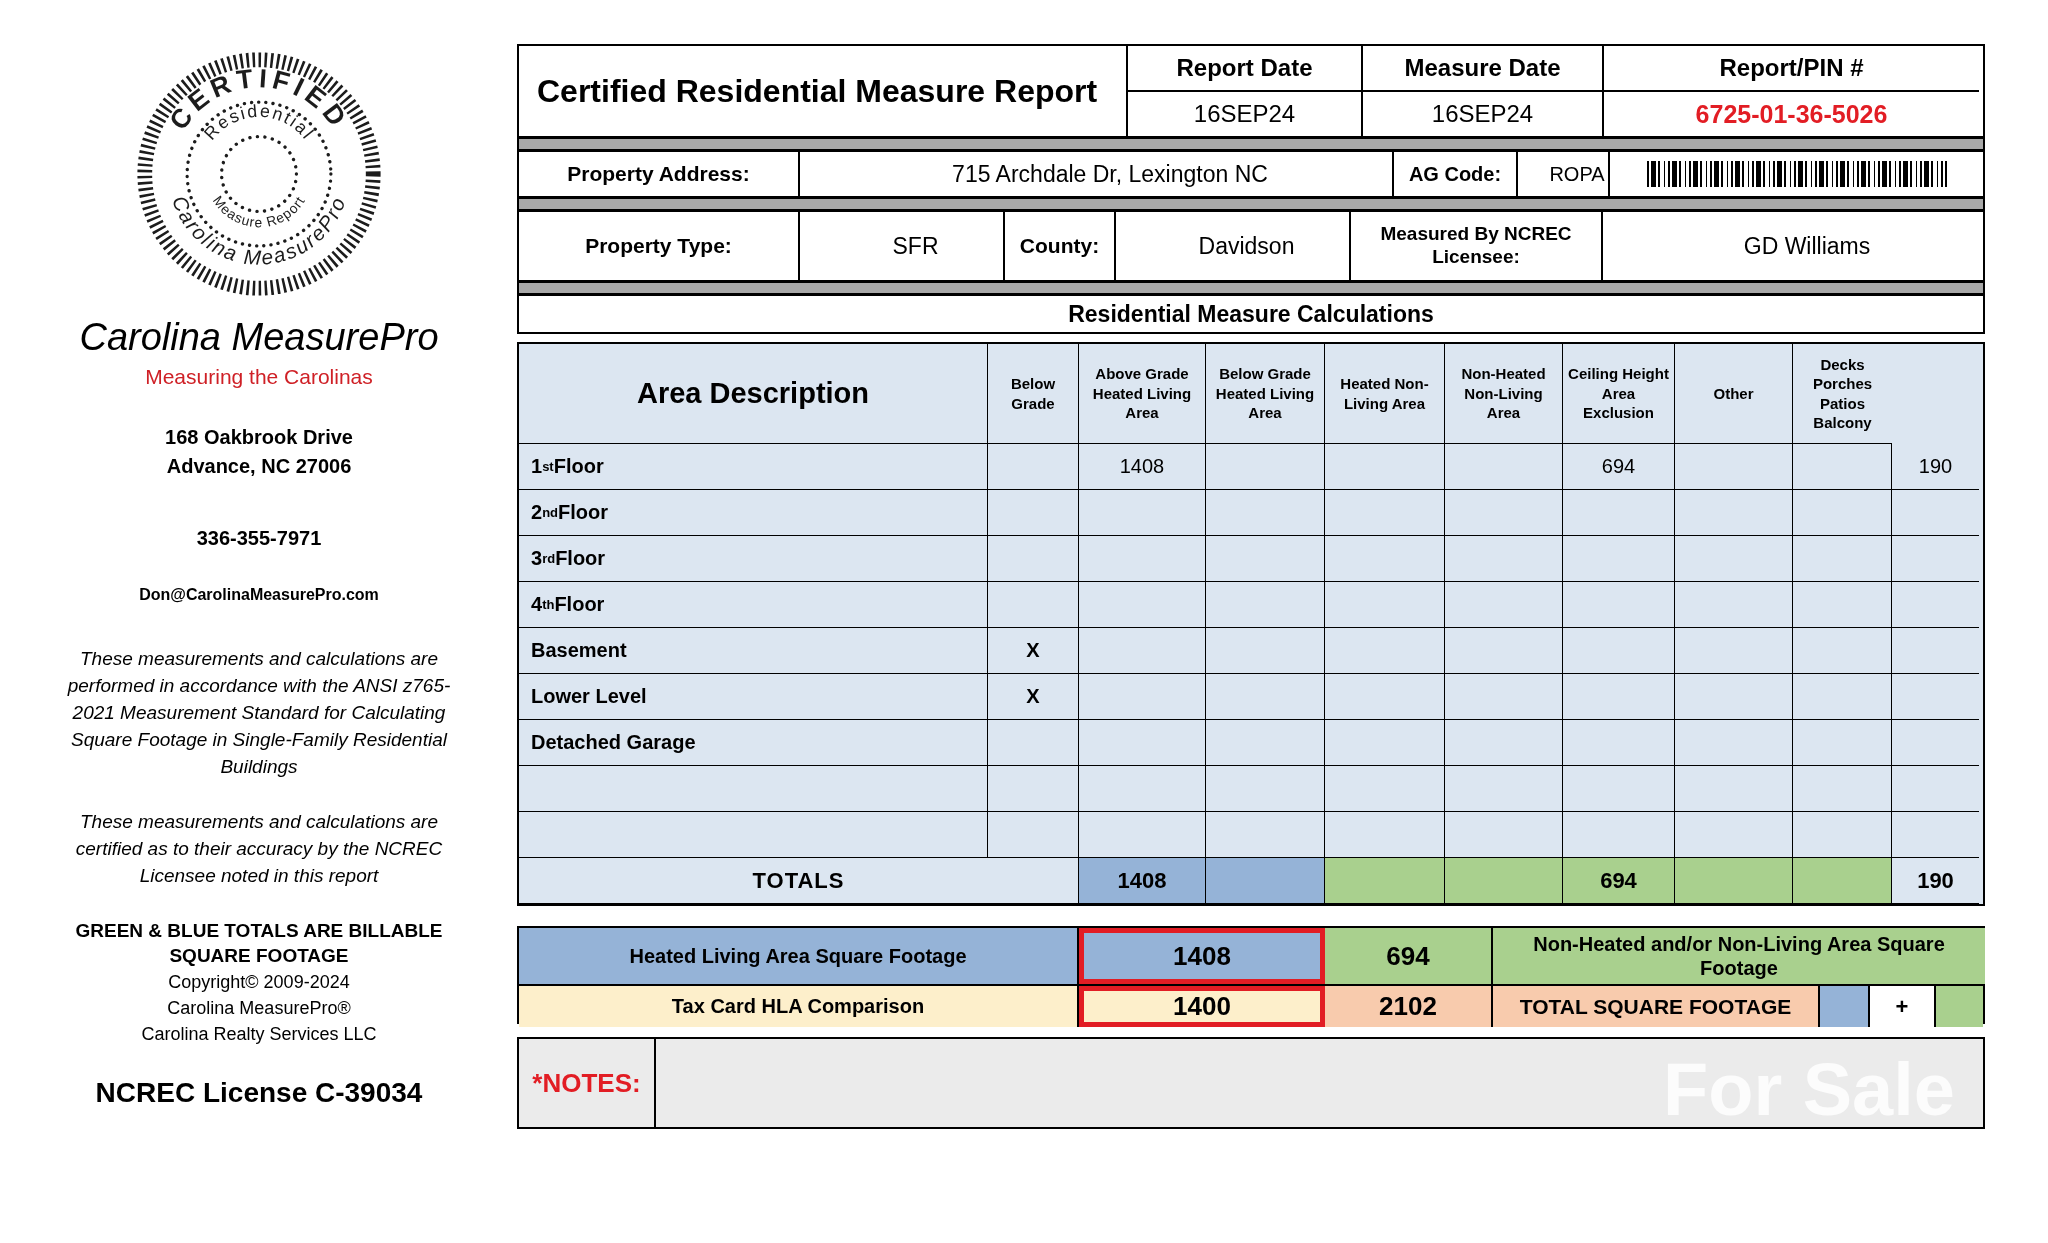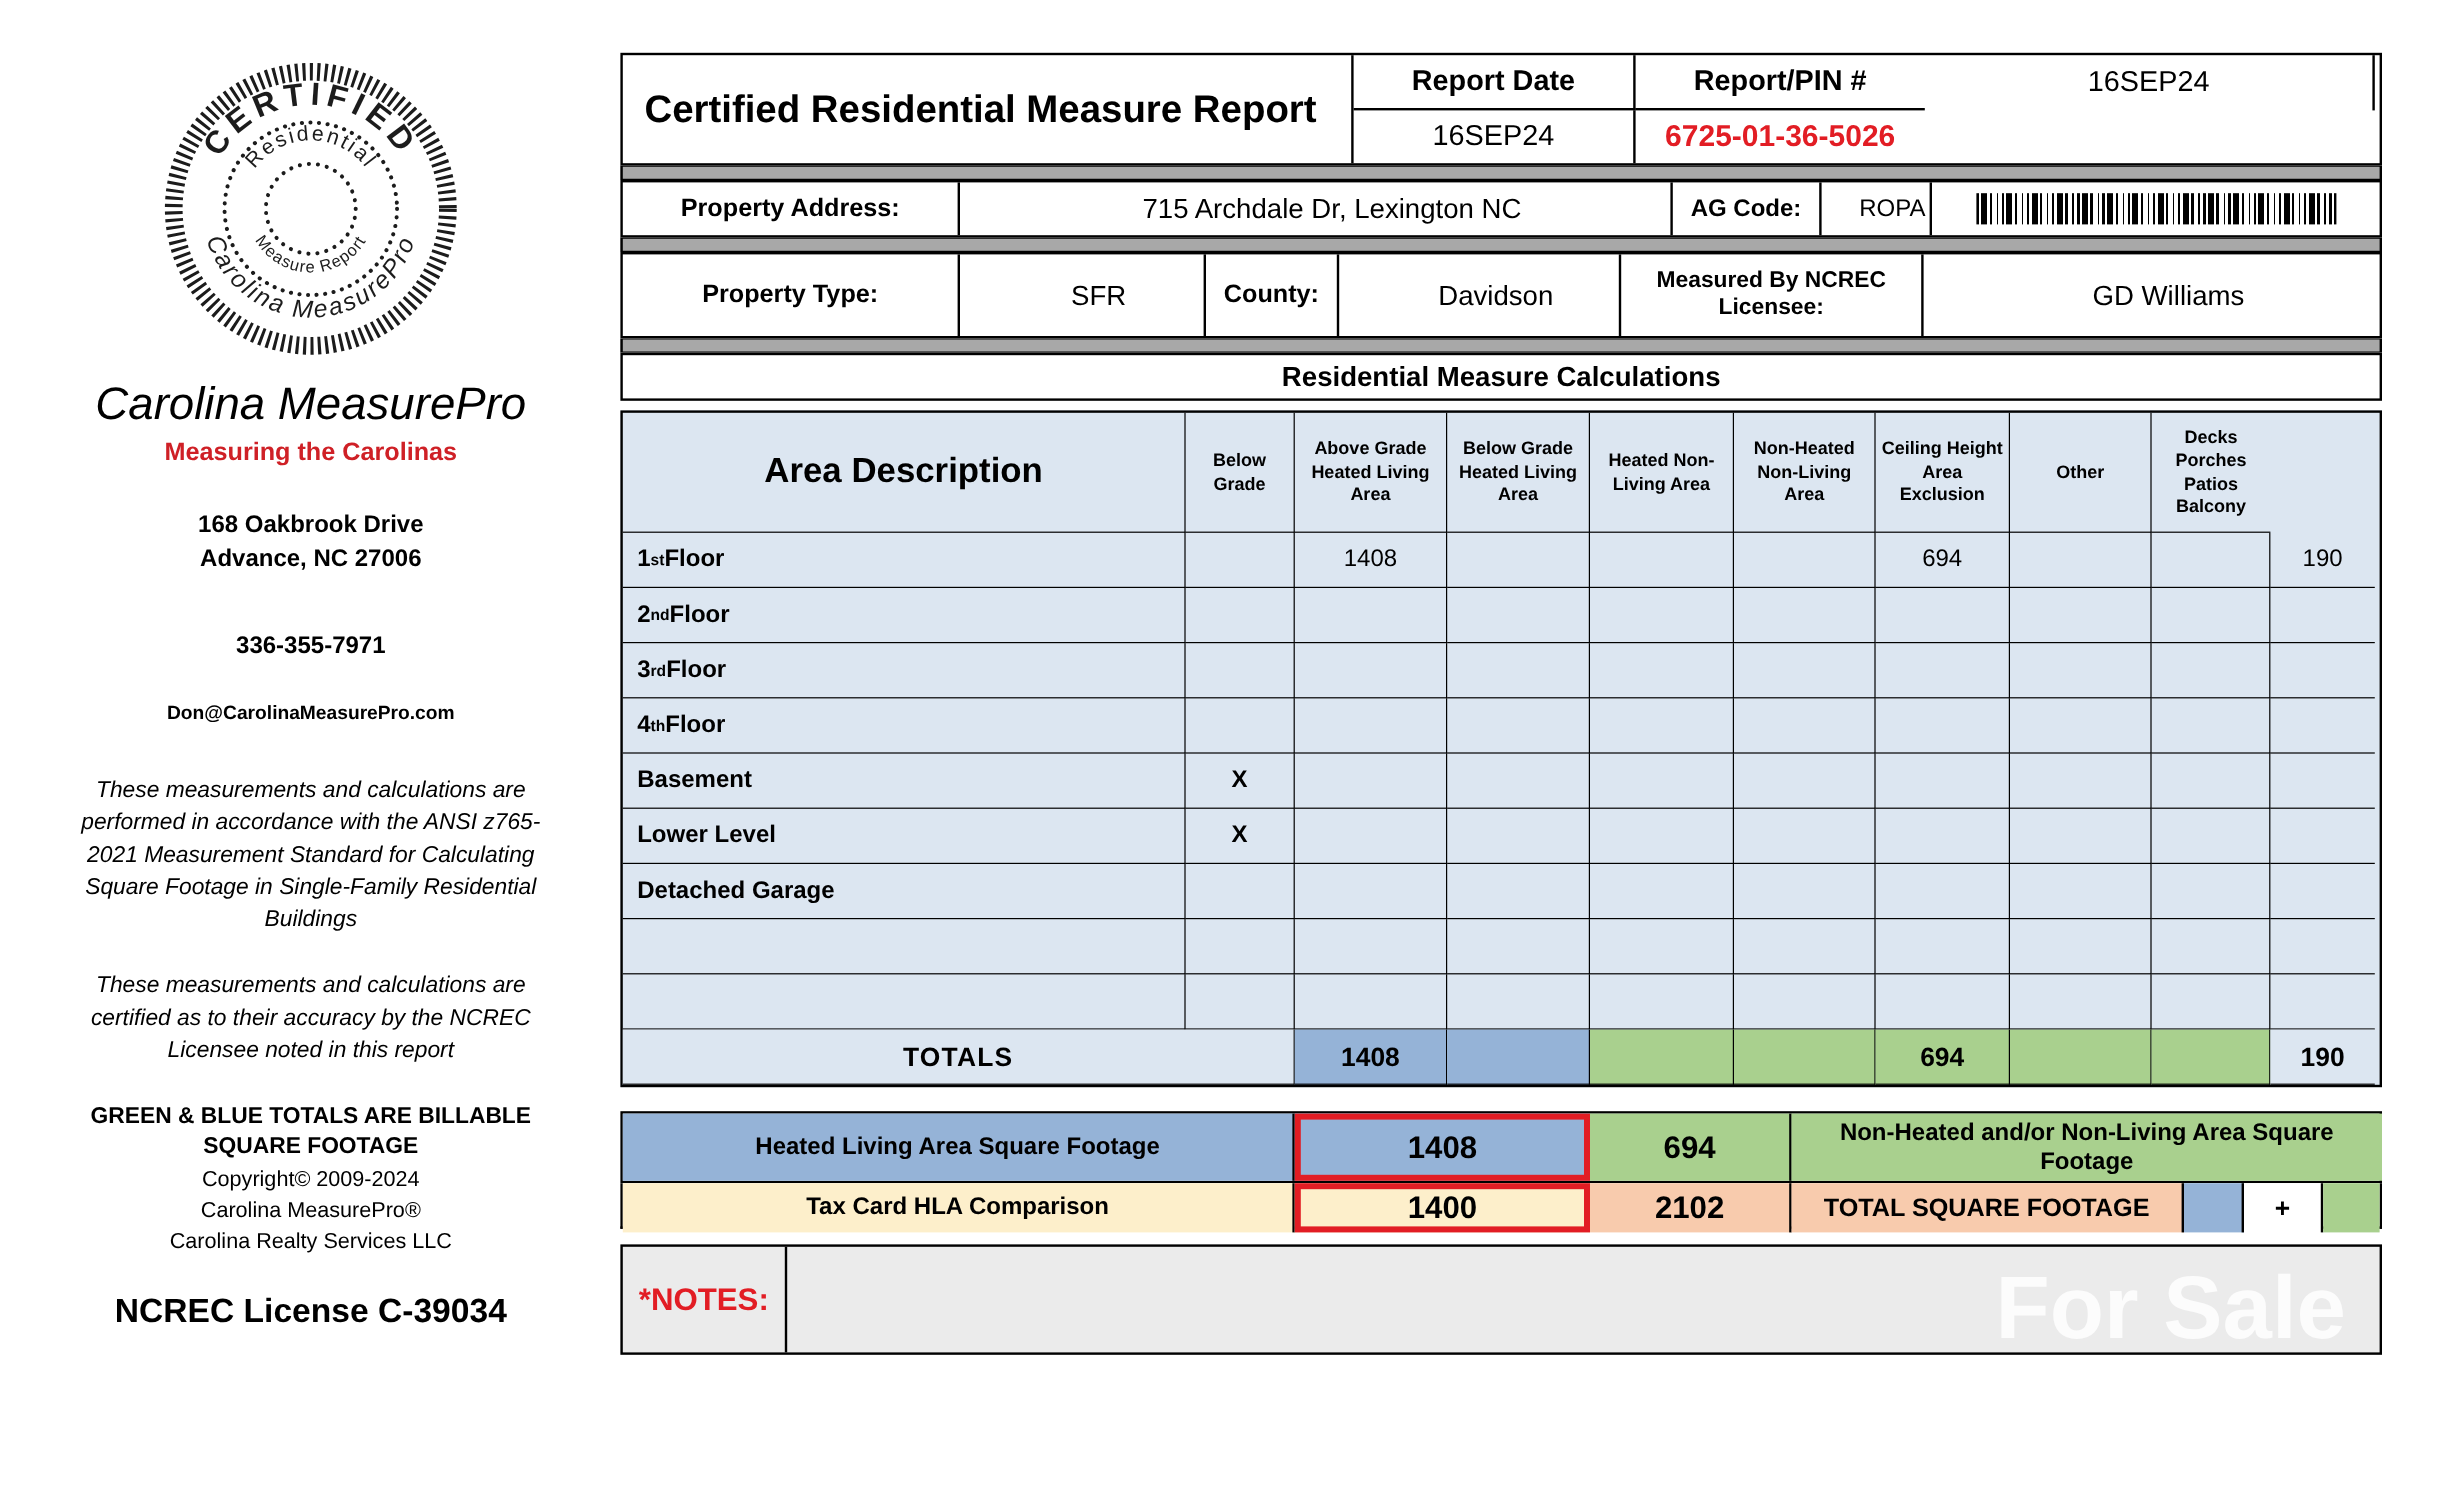--- a/index.html
+++ b/index.html
@@ -3,21 +3,21 @@
 <meta charset="utf-8">
 <style>
   * { margin:0; padding:0; box-sizing:border-box; }
   body { background:#ffffff; font-family:"Liberation Sans", sans-serif; color:#000; }
   .page { position:relative; width:2048px; height:1243px; background:#fff; overflow:hidden; }
 
   
   .sidebar { position:absolute; left:58px; top:40px; width:402px; text-align:center; }
   .stamp-wrap { width:256px; height:256px; margin:6px auto 14px auto; }
   .company-name { font-size:38px; font-style:italic; letter-spacing:0px; margin-top:14px; }
-  .tagline { font-size:21px; font-weight:bold; color:#cf2026; margin-top:6px; }
+  .tagline { font-size:21px; font-weight:normal; color:#cf2026; margin-top:6px; }
   .addr { font-size:20px; font-weight:bold; line-height:1.45; margin-top:34px; }
   .phone { font-size:20px; font-weight:bold; margin-top:46px; }
   .email { font-size:16px; font-weight:bold; margin-top:36px; }
   .legal { font-size:19px; font-style:italic; line-height:1.42; margin-top:42px; }
   .legal2 { font-size:19px; font-style:italic; line-height:1.42; margin-top:28px; }
   .billable { font-size:19px; font-weight:bold; line-height:1.35; margin-top:28px; }
   .copyline { font-size:18px; line-height:1.45; }
   .license { font-size:28px; font-weight:bold; margin-top:30px; }
 
   
@@ -140,20 +140,21 @@
     <div class="copyline">Carolina Realty Services LLC</div>
 
     <div class="license">NCREC License C-39034</div>
   </div>
 
   <div class="main">
 
     <div class="blk hdr-grid">
       <div class="cell hdr-title b-r">Certified Residential Measure Report</div>
       <div class="cell hdr-lbl b-r">Report Date</div>
+      <div class="cell hdr-lbl b-r">Measure Date</div>
       <div class="cell hdr-lbl">Report/PIN #</div>
       <div class="cell hdr-val b-r">16SEP24</div>
       <div class="cell hdr-val b-r">16SEP24</div>
       <div class="cell pin-val">6725-01-36-5026</div>
     </div>
 
     <div class="graybar"></div>
 
     <div class="blk addr-grid">
       <div class="cell lbl b-r">Property Address:</div>

